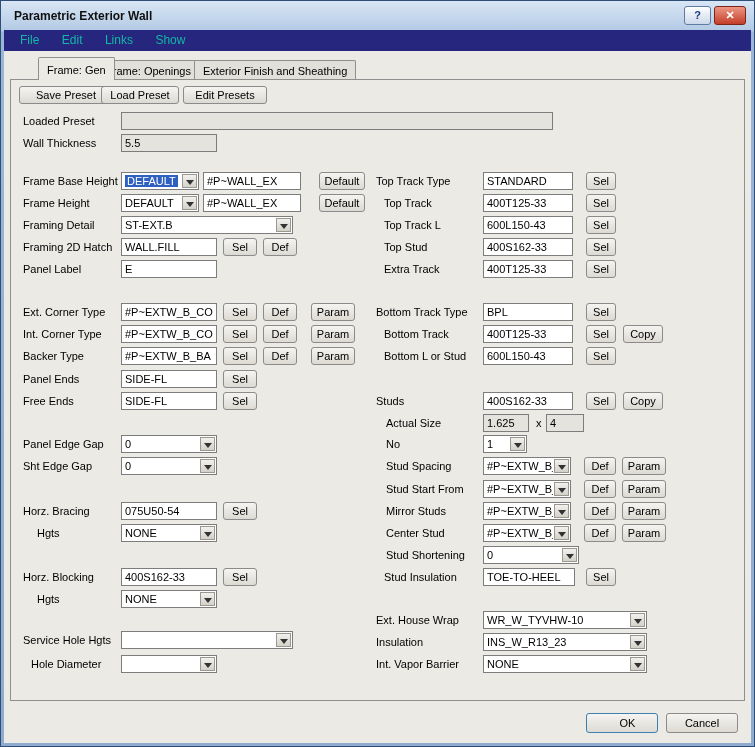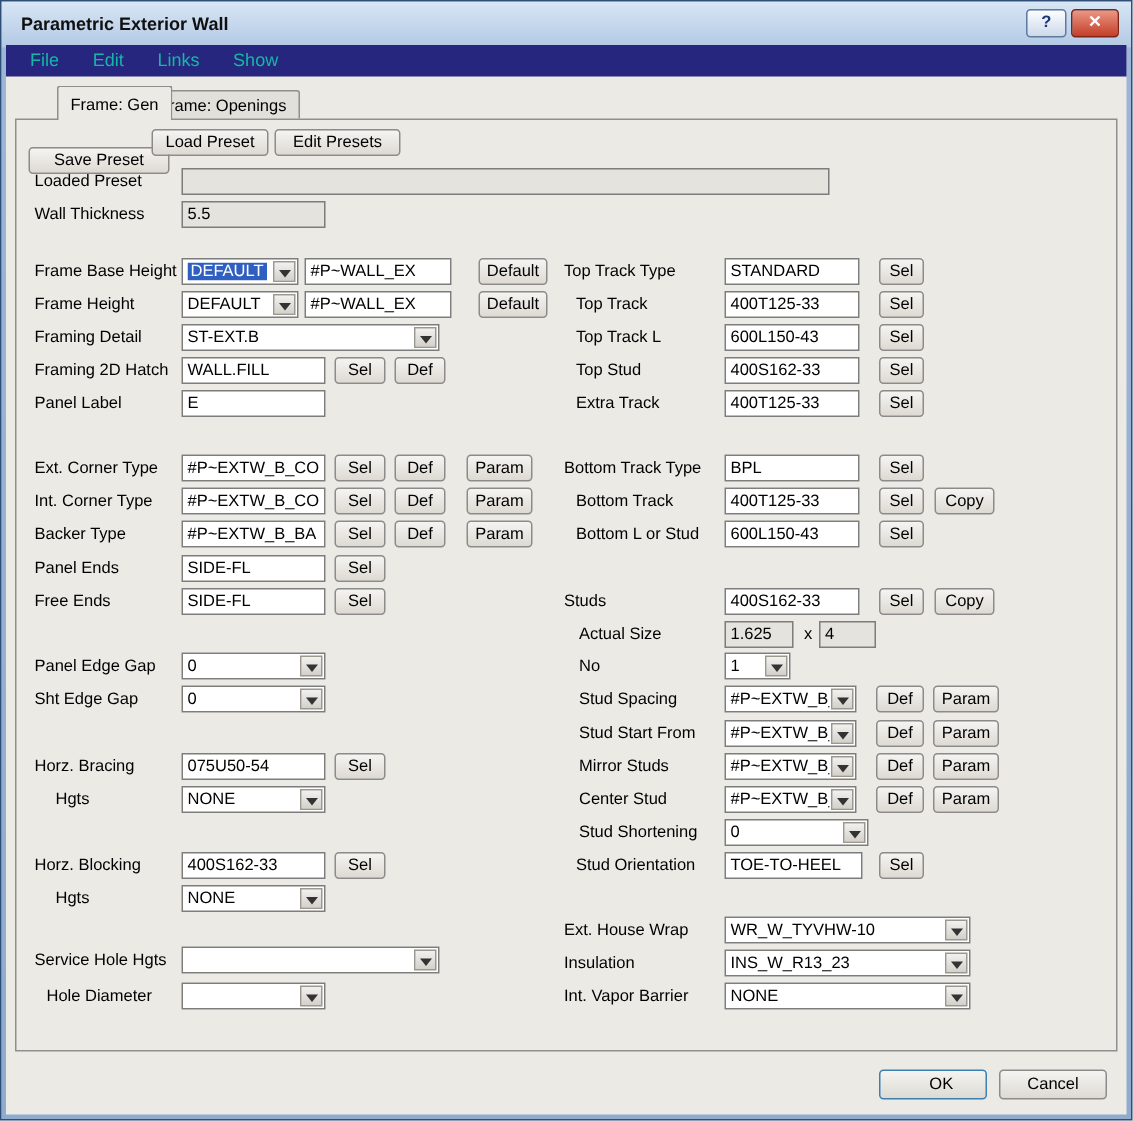--- a/index.html
+++ b/index.html
@@ -57,24 +57,25 @@
       <span class="menu-item">File</span>
       <span class="menu-item">Edit</span>
       <span class="menu-item">Links</span>
       <span class="menu-item">Show</span>
     </div>
 
     <div class="bodyarea">
 
       <div class="tab active" style="left:10px;">Frame: Gen</div>
       <div class="tab" style="left:93px;">Frame: Openings</div>
+      <div class="tab" style="left:190px;">Exterior Finish and Sheathing</div>
 
       <div class="panel">
 
-        <button class="btn" style="left:8px;top:18px;width:94px;height:18px">Save Preset</button>
+        <button class="btn" style="left:8px;top:6px;width:94px;height:18px">Save Preset</button>
         <button class="btn" style="left:90px;top:6px;width:78px;height:18px">Load Preset</button>
         <button class="btn" style="left:172px;top:6px;width:84px;height:18px">Edit Presets</button>
 
         <span class="lbl" style="left:12px;top:35px">Loaded Preset</span>
         <div class="fld ro" style="left:110px;top:32px;width:432px"></div>
         <span class="lbl" style="left:12px;top:57px">Wall Thickness</span>
         <div class="fld ro" style="left:110px;top:54px;width:96px">5.5</div>
 
         <span class="lbl" style="left:12px;top:95px">Frame Base Height</span>
         <div class="combo" style="left:110px;top:92px;width:78px">
@@ -256,21 +257,21 @@
         </div>
         <button class="sbtn" style="left:573px;top:444px;width:32px">Def</button>
         <button class="sbtn" style="left:611px;top:444px;width:44px">Param</button>
 
         <span class="lbl" style="left:375px;top:469px">Stud Shortening</span>
         <div class="combo" style="left:472px;top:466px;width:96px">
           <span class="ctxt">0</span>
           <span class="carrow"></span>
         </div>
 
-        <span class="lbl" style="left:373px;top:491px">Stud Orientation</span>
+        <span class="lbl" style="left:373px;top:491px">Stud Insulation</span>
         <div class="fld" style="left:472px;top:488px;width:92px">TOE-TO-HEEL</div>
         <button class="sbtn" style="left:575px;top:488px;width:30px">Sel</button>
 
         <span class="lbl" style="left:365px;top:534px">Ext. House Wrap</span>
         <div class="combo" style="left:472px;top:531px;width:164px">
           <span class="ctxt">WR_W_TYVHW-10</span>
           <span class="carrow"></span>
         </div>
 
         <span class="lbl" style="left:365px;top:556px">Insulation</span>

